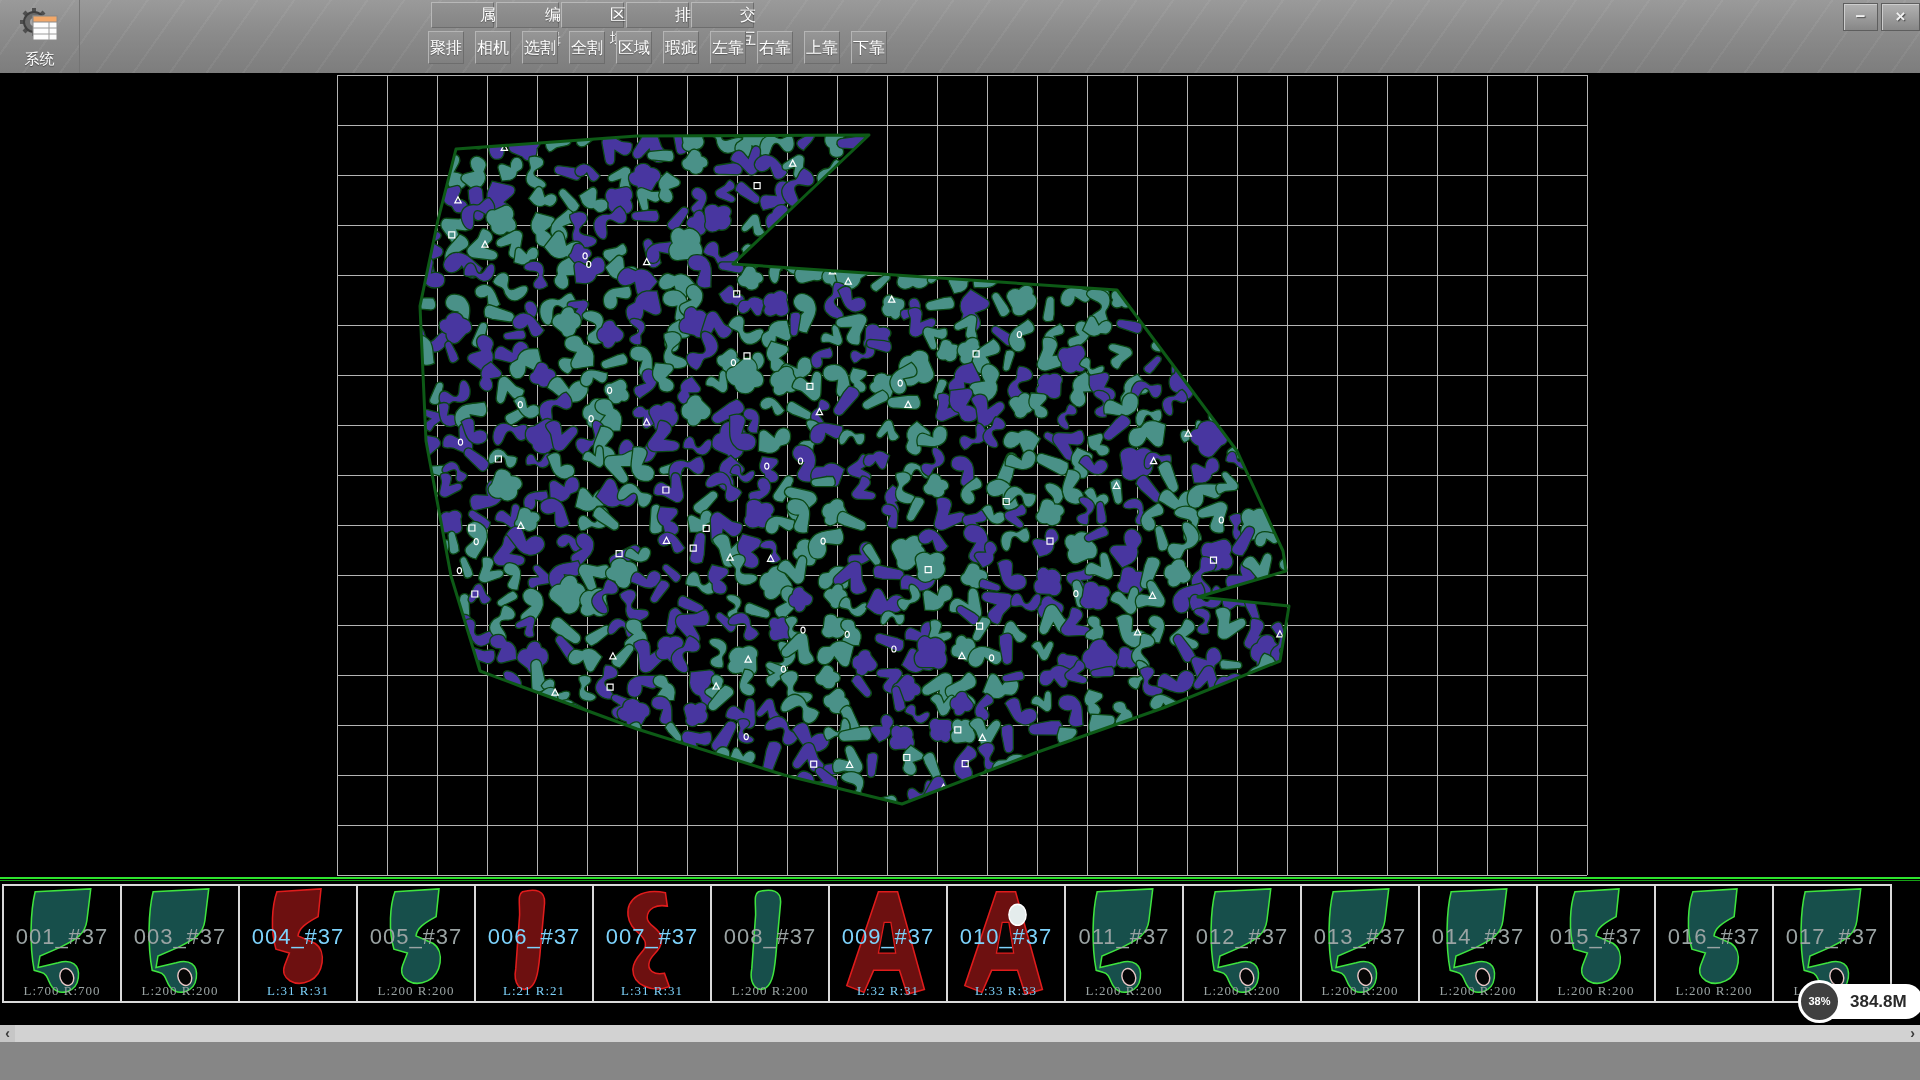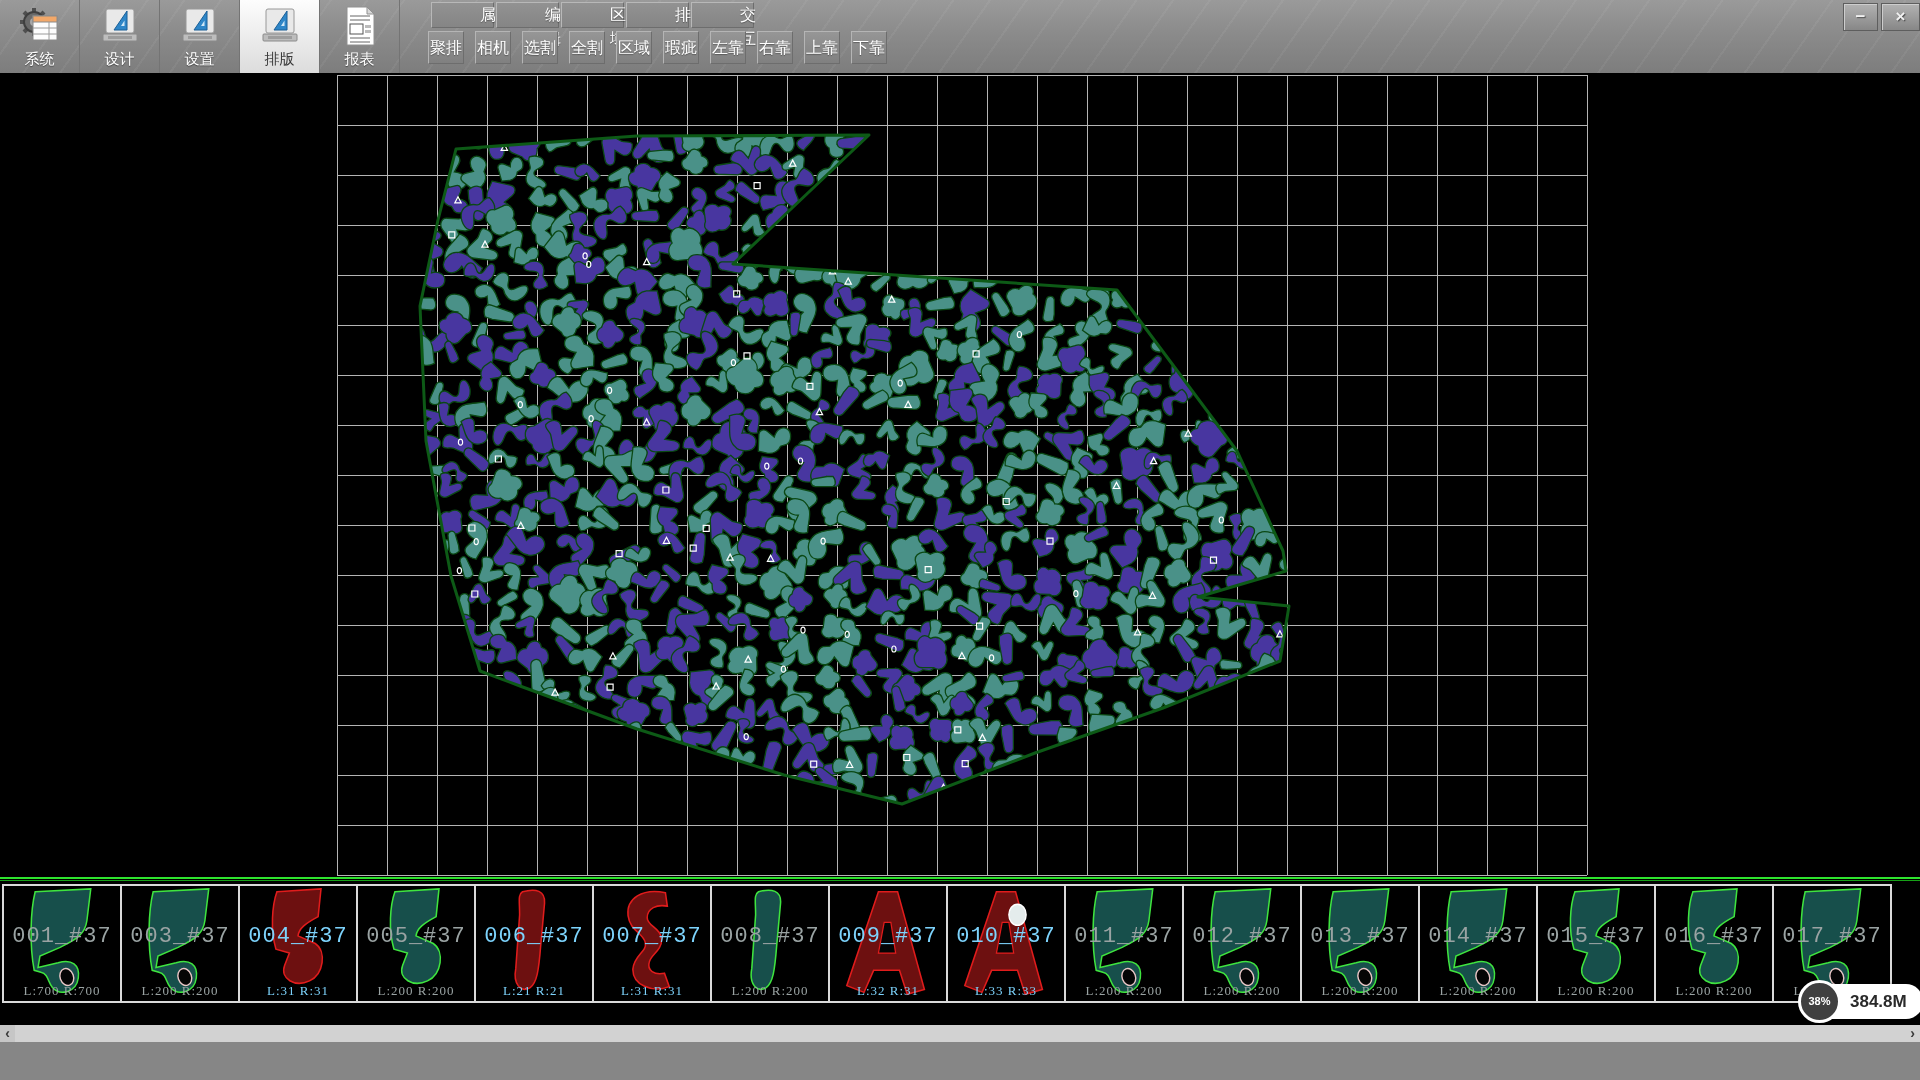--- a/index.html
+++ b/index.html
@@ -4,21 +4,21 @@
 <style>
   html,body{margin:0;padding:0;background:#000;width:1920px;height:1080px;overflow:hidden;
     font-family:"Liberation Sans",sans-serif;}
   .app{position:relative;width:1920px;height:1080px;background:#000;}
 
   
   .titlebar{position:absolute;left:0;top:0;width:1920px;height:73px;
     background:linear-gradient(180deg,#9a9a9a 0%,#8b8b8b 45%,#7d7d7d 100%);overflow:hidden;}
   .titlebar::after{content:"";position:absolute;inset:0;pointer-events:none;
     background:repeating-linear-gradient(125deg,rgba(255,255,255,.05) 0 2px,transparent 2px 30px);}
-  #main-toolbar{position:absolute;left:0;top:0;height:67px;display:flex;z-index:2;}
+  #main-toolbar{position:absolute;left:0;top:0;height:67px;display:flex;z-index:2;flex-direction:column;}
   .bigbtn{width:80px;height:73px;box-sizing:border-box;border-right:1px solid #747474;
     display:flex;flex-direction:column;align-items:center;padding-top:3px;cursor:default;}
   .bigbtn.active{background:linear-gradient(180deg,#fdfdfd,#dcdcdc);}
   .bicon{width:44px;height:46px;display:flex;align-items:center;justify-content:center;}
   .blabel{font-size:15px;color:#fff;text-shadow:0 1px 1px rgba(0,0,0,.45);margin-top:1px;}
   .bigbtn.active .blabel{color:#3a3a3a;text-shadow:none;}
 
   .menus{position:absolute;left:428px;top:0;z-index:2;}
   #menu-tabs{position:absolute;left:3px;top:2px;display:flex;}
   .mtab{width:63px;height:26px;box-sizing:border-box;margin-right:2px;text-align:center;
@@ -43,21 +43,21 @@
   
   .filmstrip{position:absolute;left:0;top:877px;width:1920px;height:148px;background:#000;}
   .greenline{height:2px;background:#2ee42e;}
   .greenline2{height:1px;background:#17a017;margin-top:1px;}
   .cells{margin-top:3px;height:119px;display:flex;overflow:hidden;padding-left:2px;}
   .cell{position:relative;flex:0 0 116px;height:115px;box-sizing:content-box;background:#000;
     border:2px solid #dadada;border-left:none;}
   .cell:first-child{border-left:2px solid #dadada;}
   .cell svg{position:absolute;left:0;top:0;width:100%;height:100%;}
   .tname{position:absolute;top:38px;width:100%;text-align:center;
-    font-family:Liberation Mono, monospace;font-size:22px;letter-spacing:1px;}
+    font-family:Liberation Sans, sans-serif;font-size:22px;letter-spacing:1px;}
   .tlr{position:absolute;bottom:2px;width:100%;text-align:center;
     font-family:"Liberation Serif",serif;font-size:13px;letter-spacing:1px;}
   .lab-gray{color:#9aa3a3;}
   .lab-green{color:#7dd3fc;}
 
   
   .badge{position:absolute;left:1806px;top:984px;height:35px;background:#fff;border-radius:17px;
     padding:0 16px 0 44px;line-height:35px;font-size:17px;font-weight:bold;color:#2a2a2a;
     box-shadow:0 1px 4px rgba(0,0,0,.45);z-index:6;}
   .badge-circle{position:absolute;left:-8px;top:-4px;width:43px;height:43px;border-radius:50%;

